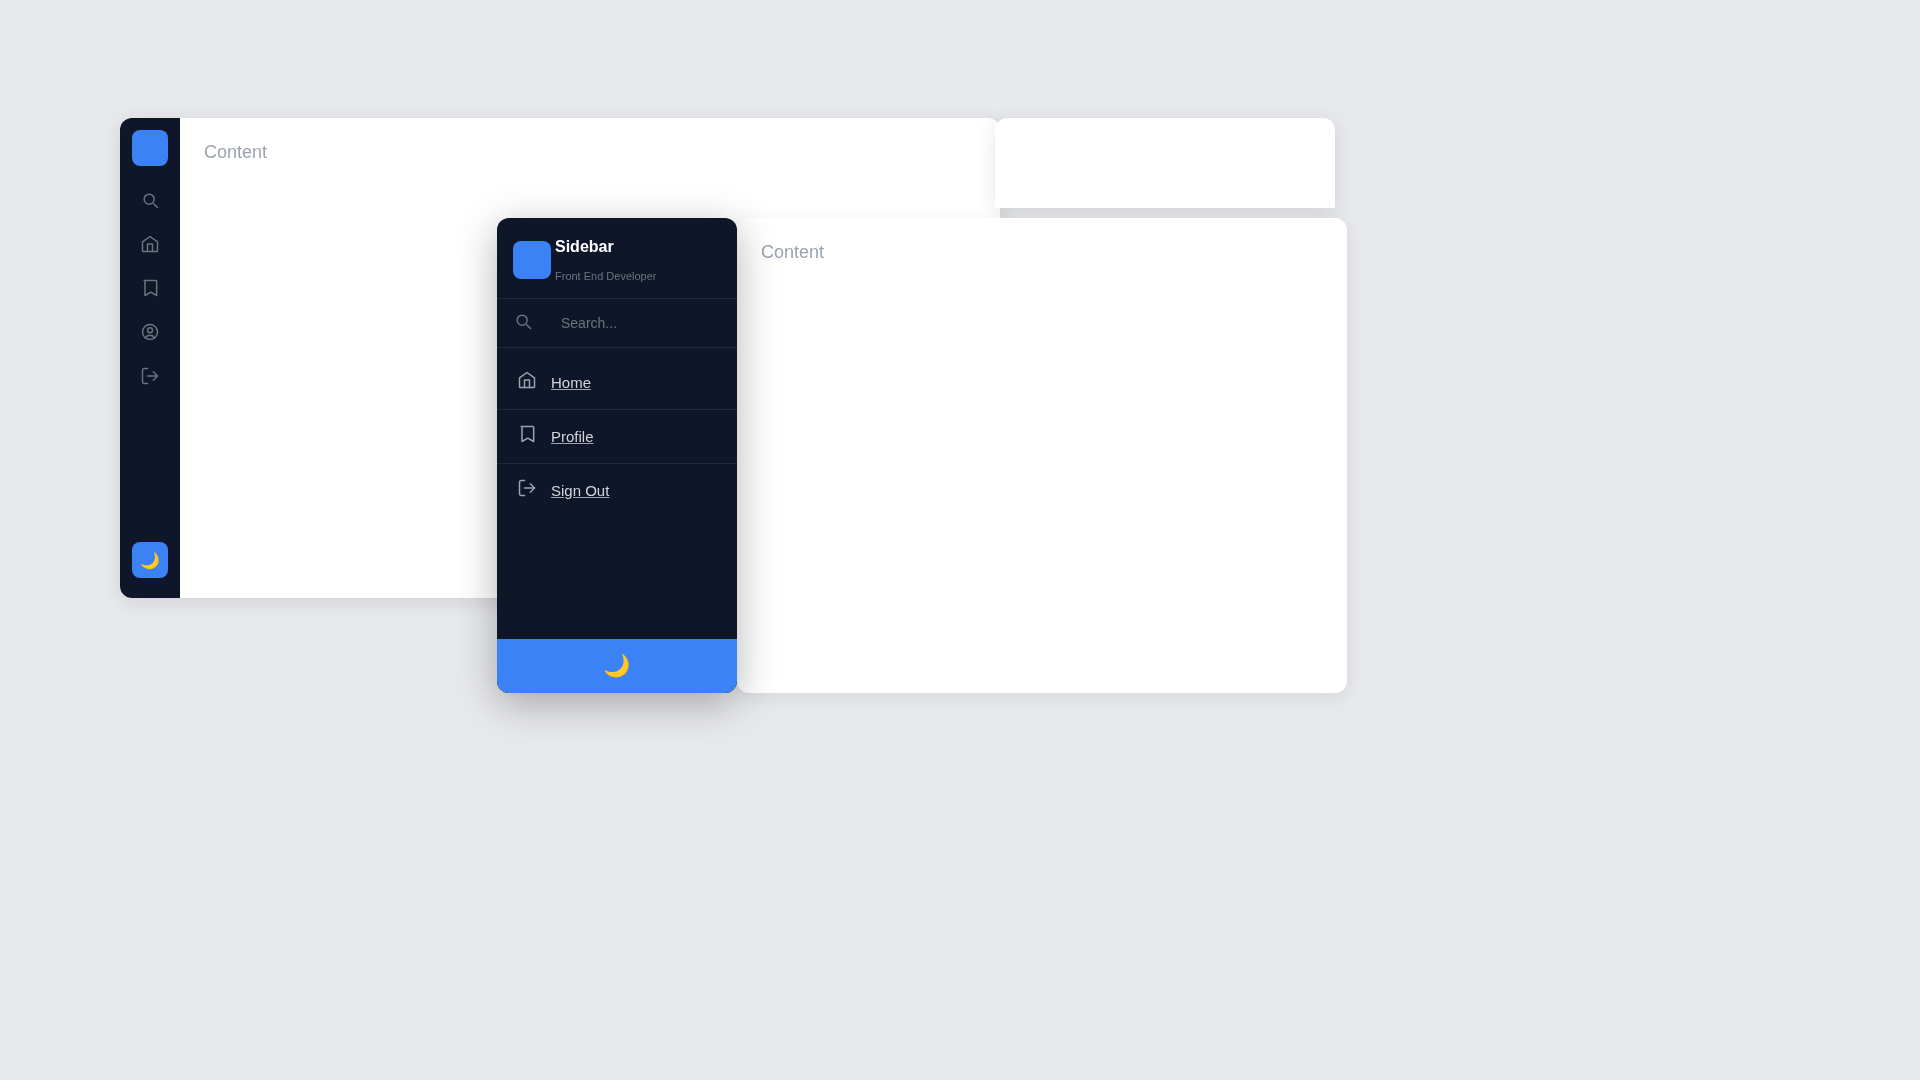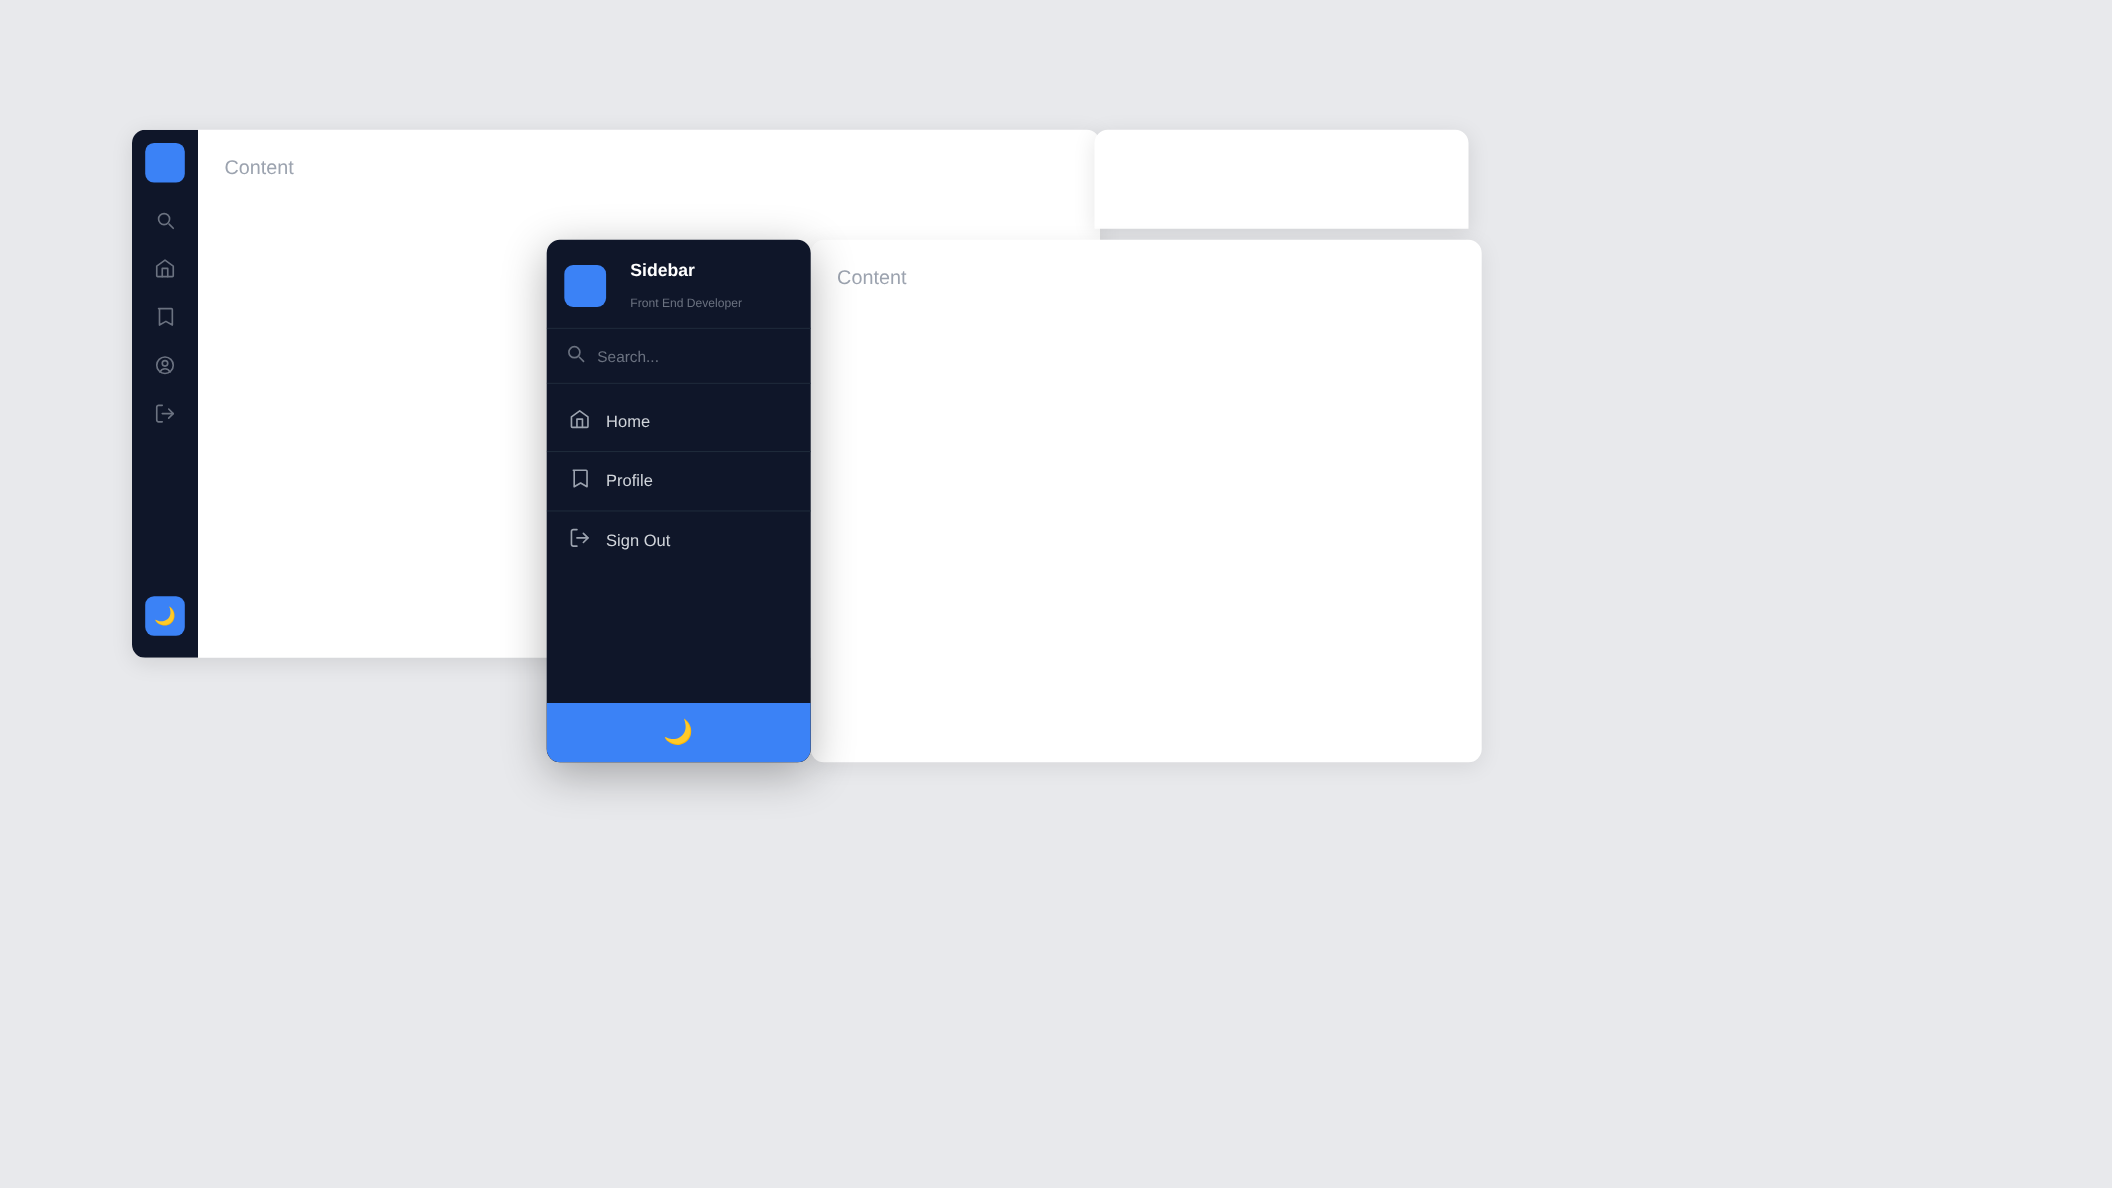--- a/index.html
+++ b/index.html
@@ -105,21 +105,21 @@
       flex-direction: column;
       overflow: hidden;
       box-shadow: 0 10px 40px rgba(0,0,0,0.3);
       z-index: 10;
     }
 
     .sidebar-header {
       display: flex;
       align-items: center;
       padding: 20px 16px 16px;
-      gap: 22px;
+      gap: 4px;
       border-bottom: 1px solid #1e2a3a;
     }
 
     .sidebar-logo {
       width: 38px;
       height: 38px;
       background: #3b82f6;
       border-radius: 8px;
       flex-shrink: 0;
     }
@@ -149,20 +149,21 @@
       gap: 10px;
     }
 
     .sidebar-search input {
       background: transparent;
       border: none;
       outline: none;
       color: #6b7280;
       font-size: 14px;
       width: 100%;
+      margin-left: 18px;
     }
 
     .sidebar-search input::placeholder {
       color: #6b7280;
     }
 
     .search-icon-svg {
       color: #6b7280;
       font-size: 16px;
       flex-shrink: 0;
@@ -178,20 +179,21 @@
     .sidebar-nav-item {
       display: flex;
       align-items: center;
       padding: 14px 20px;
       gap: 14px;
       cursor: pointer;
       color: #9ca3af;
       font-size: 15px;
       border-bottom: 1px solid #1e2a3a;
       transition: background 0.15s;
+      text-decoration: underline;
     }
 
     .sidebar-nav-item:last-child {
       border-bottom: none;
     }
 
     .nav-icon {
       font-size: 18px;
       color: #9ca3af;
       width: 20px;

